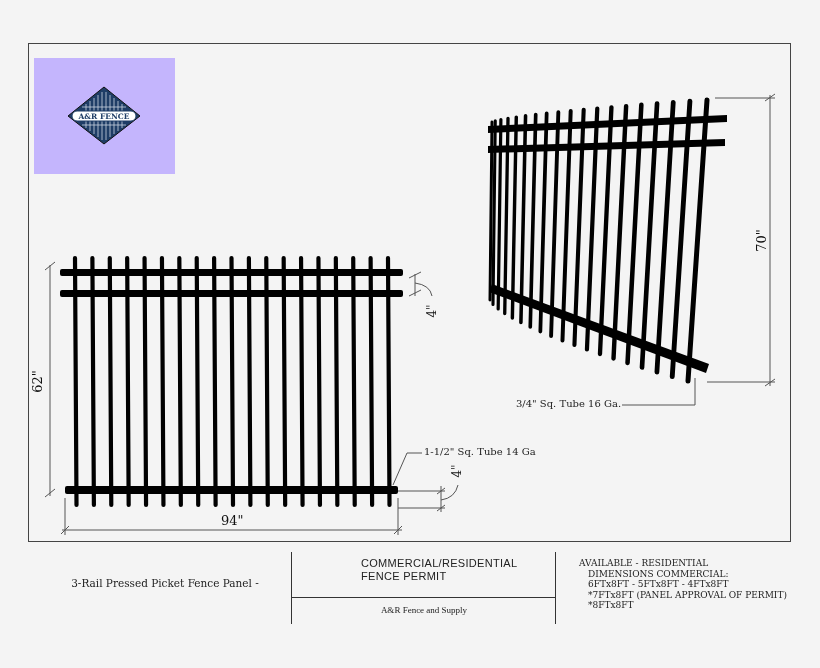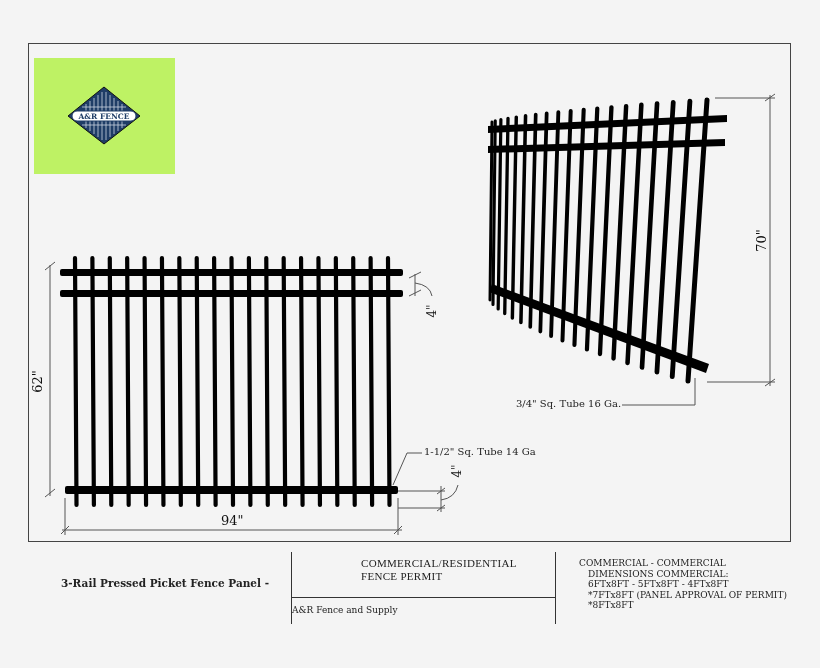--- a/index.html
+++ b/index.html
@@ -8,45 +8,46 @@
       position: relative; overflow: hidden;
       font-family: "DejaVu Serif", "Liberation Serif", serif;
       color: #222;
     }
     .sheet {
       position: absolute; left: 28px; top: 43px; width: 763px; height: 499px;
       border: 1.5px solid #444; box-sizing: border-box; background: #f4f4f4;
     }
     .logo-box {
       position: absolute; left: 34px; top: 58px; width: 141px; height: 116px;
-      background: #bef264;
+      background: #c4b5fd;
     }
     svg.drawing { position: absolute; left: 0; top: 0; }
     .dim-text {
       position: absolute; font-size: 13px; white-space: nowrap; color: #111;
       font-family: "DejaVu Serif", serif;
     }
     .rot { transform: rotate(-90deg); transform-origin: center center; }
     .note {
       position: absolute; font-size: 10px; white-space: nowrap; color: #222;
       font-family: "DejaVu Serif", serif;
     }
     .tb-left {
       position: absolute; left: 40px; top: 576px; width: 250px;
-      text-align: center; font-size: 10.5px; line-height: 14px; font-weight: bold;
+      text-align: center; font-size: 10.5px; line-height: 14px;
     }
     .tb-vline { position: absolute; width: 1px; background: #333; }
     .tb-hline { position: absolute; height: 1px; background: #333; }
     .tb-title {
       position: absolute; left: 361px; top: 557px; font-size: 11px; line-height: 13px;
-      font-family: Liberation Serif, serif; letter-spacing: 0.3px;
+      font-family: Liberation Sans, sans-serif; letter-spacing: 0.3px;
     }
     .tb-company {
-      position: absolute; left: 292px; top: 605px; width: 264px; 
+      position: absolute; left: 292px; top: 605px; width: 264px; text-align: center;
       font-size: 9px;
+      font-family: Liberation Serif, serif;
     }
     .tb-right {
       position: absolute; left: 579px; top: 558px; font-size: 9px; line-height: 10.5px;
       font-family: "DejaVu Serif", serif;
     }
     .tb-right .indent { padding-left: 9px; }
   </style>
 </head>
 <body>
 
@@ -181,18 +182,18 @@
 </div>
 <div class="tb-vline" style="left:291px; top:552px; height:72px;"></div>
 <div class="tb-vline" style="left:555px; top:552px; height:72px;"></div>
 <div class="tb-hline" style="left:291px; top:597px; width:265px;"></div>
 <div class="tb-title">
   <div>COMMERCIAL/RESIDENTIAL</div>
   <div>FENCE PERMIT</div>
 </div>
 <div class="tb-company">A&amp;R Fence and Supply</div>
 <div class="tb-right">
-  <div>COMMERCIAL - COMMERCIAL</div>
+  <div>AVAILABLE - RESIDENTIAL</div>
   <div class="indent">DIMENSIONS COMMERCIAL:</div>
   <div class="indent">6FTx8FT - 5FTx8FT - 4FTx8FT</div>
   <div class="indent">*7FTx8FT (PANEL APPROVAL OF PERMIT)</div>
   <div class="indent">*8FTx8FT</div>
 </div>
 
 </body></html>

